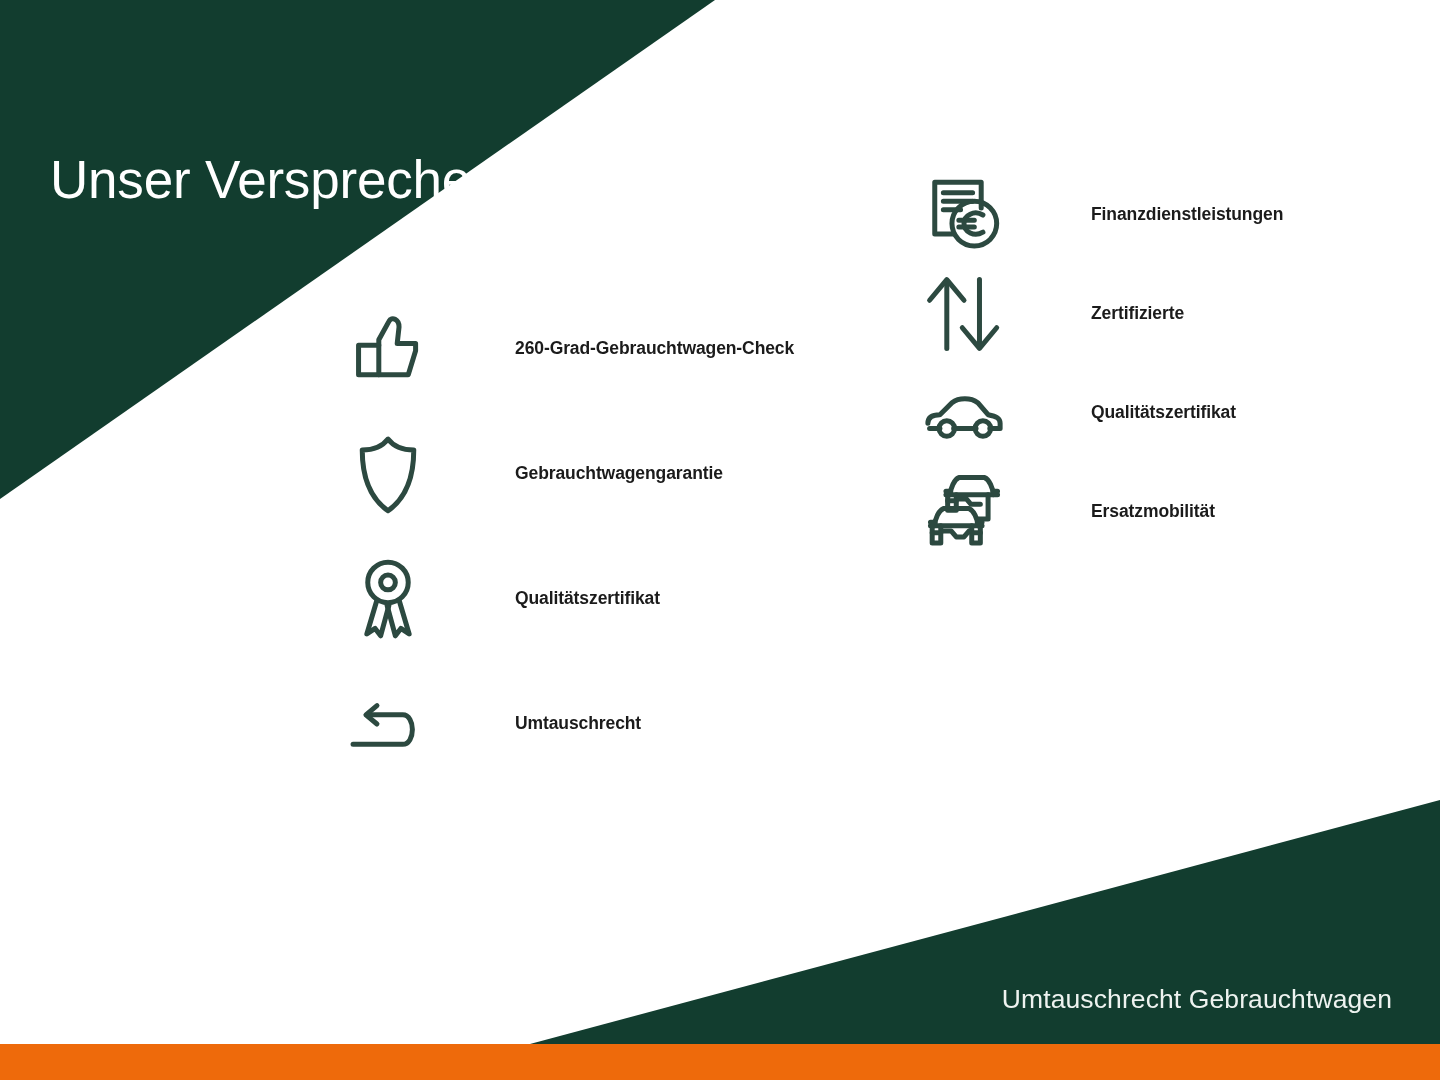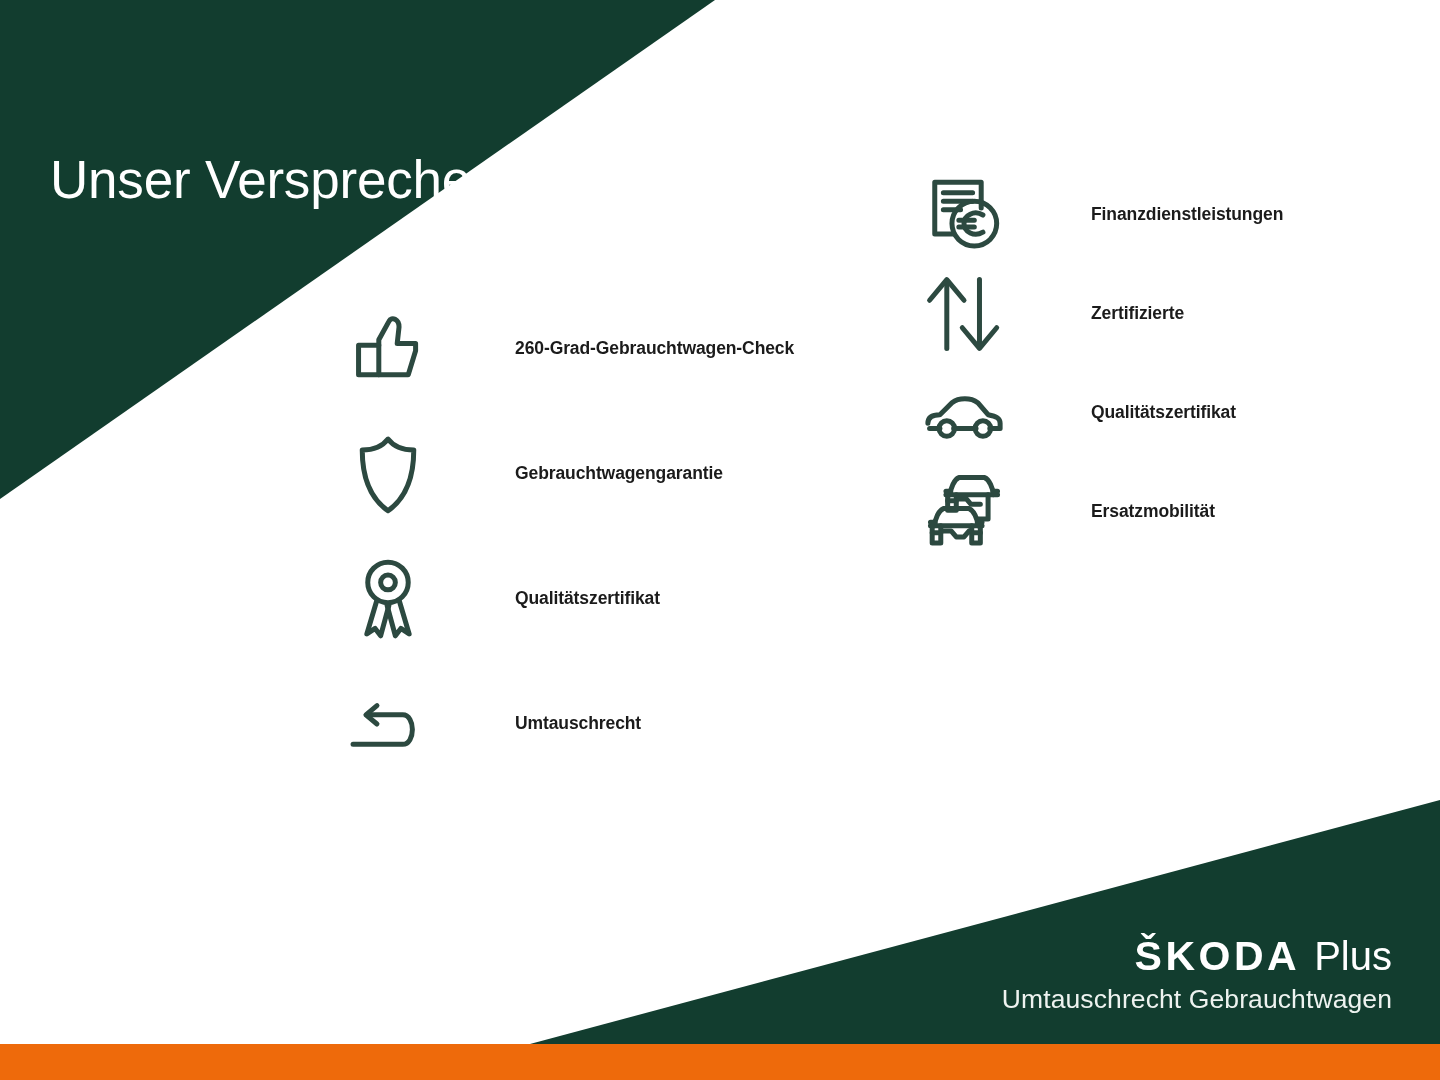--- a/index.html
+++ b/index.html
@@ -235,20 +235,16 @@
           <path d="M26 72 H35 L41 79 H50 L56 72"></path>
           <path d="M11 62 H16 M66 62 H71"></path>
         </svg>
       </span>
       <span class="feature-label">Ersatzmobilität</span>
     </div>
 
   </div>
 
   <div id="brand">
-    <div id="brand-top">
-      <span id="brand-skoda">ŠKODA</span>
-      <span id="brand-plus">Plus</span>
-    </div>
     <div id="brand-sub">Umtauschrecht Gebrauchtwagen</div>
   </div>
 
 </div>
 
 </body></html>

